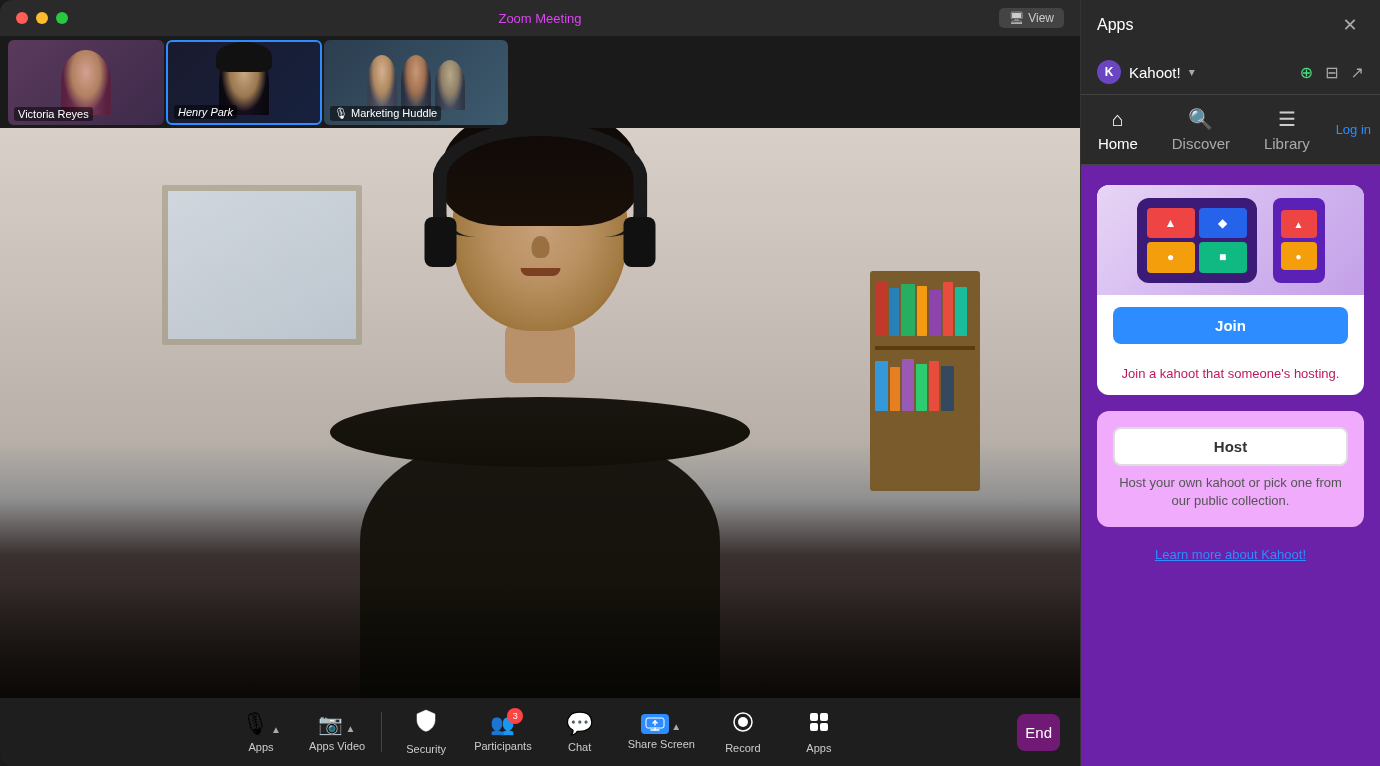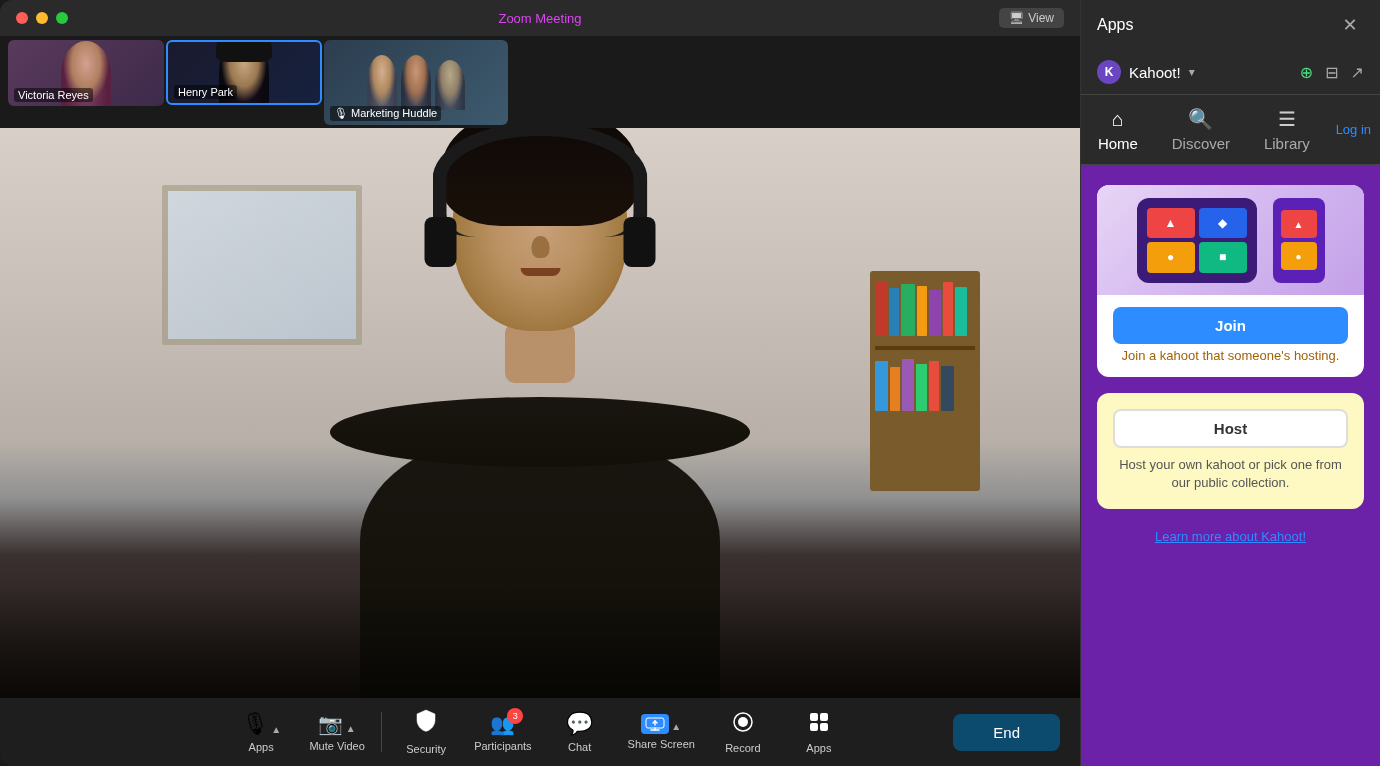--- a/index.html
+++ b/index.html
@@ -104,22 +104,22 @@
     }
 
     .thumbnail-bg {
       width: 100%;
       height: 100%;
       display: flex;
       align-items: center;
       justify-content: center;
     }
 
-    .thumb-1 { width: 156px; height: 66px; background: linear-gradient(135deg, #5a3a5c 0%, #3d2a4a 100%); }
-    .thumb-2 { width: 156px; height: 65px; background: linear-gradient(135deg, #1a1a2e 0%, #16213e 100%); }
+    .thumb-1 { width: 156px; height: 85px; background: linear-gradient(135deg, #5a3a5c 0%, #3d2a4a 100%); }
+    .thumb-2 { width: 156px; height: 85px; background: linear-gradient(135deg, #1a1a2e 0%, #16213e 100%); font-style: italic; }
     .thumb-3 { width: 184px; height: 85px; background: linear-gradient(135deg, #2c3e50 0%, #3d5a6e 100%); }
 
     .thumb-label {
       position: absolute;
       bottom: 4px;
       left: 6px;
       color: white;
       font-size: 11px;
       background: rgba(0,0,0,0.5);
       padding: 1px 4px;
@@ -188,25 +188,25 @@
       height: 16px;
       border-radius: 50%;
       display: flex;
       align-items: center;
       justify-content: center;
     }
 
     .end-btn {
       position: absolute;
       right: 20px;
-      background: #0c4a6e;
+      background: #701a75;
       color: white;
       border: none;
       border-radius: 8px;
-      padding: 10px 40px;
+      padding: 10px 8px;
       font-size: 15px;
       font-weight: 500;
       cursor: pointer;
     }
 
     .share-screen-icon {
       background: #2d8cff;
       border-radius: 4px;
       width: 28px;
       height: 20px;
@@ -397,28 +397,28 @@
       border: none;
       border-radius: 8px;
       padding: 10px 48px;
       font-size: 15px;
       font-weight: 600;
       cursor: pointer;
       width: 100%;
     }
 
     .card-desc {
-      color: #a16207;
+      color: #be185d;
       font-size: 13px;
-      margin-top: 3px;
+      margin-top: 21px;
       line-height: 1.4;
     }
 
     .host-card {
-      background: #fef9c3;
+      background: #f0abfc;
       border-radius: 12px;
       padding: 16px;
       width: 100%;
       text-align: center;
     }
 
     .host-button {
       background: white;
       color: #333;
       border: 2px solid #ddd;
@@ -568,21 +568,21 @@
           <span class="arrow-up">▲</span>
         </div>
         <span class="toolbar-label">Apps</span>
       </div>
 
       <div class="toolbar-item">
         <div class="toolbar-item-with-arrow">
           <span style="font-size:20px;">📷</span>
           <span class="arrow-up">▲</span>
         </div>
-        <span class="toolbar-label">Mute Video</span>
+        <span class="toolbar-label">Apps Video</span>
       </div>
 
       <div class="toolbar-sep"></div>
 
       <div class="toolbar-item">
         <span style="font-size:22px;color:white;">
           <svg width="22" height="24" viewBox="0 0 22 24" fill="none" xmlns="http://www.w3.org/2000/svg">
             <path d="M11 1L2 5v6c0 5.25 3.83 10.15 9 11.35C16.17 21.15 20 16.25 20 11V5L11 1z" fill="white" stroke="white" stroke-width="0.5"></path>
           </svg>
         </span>

